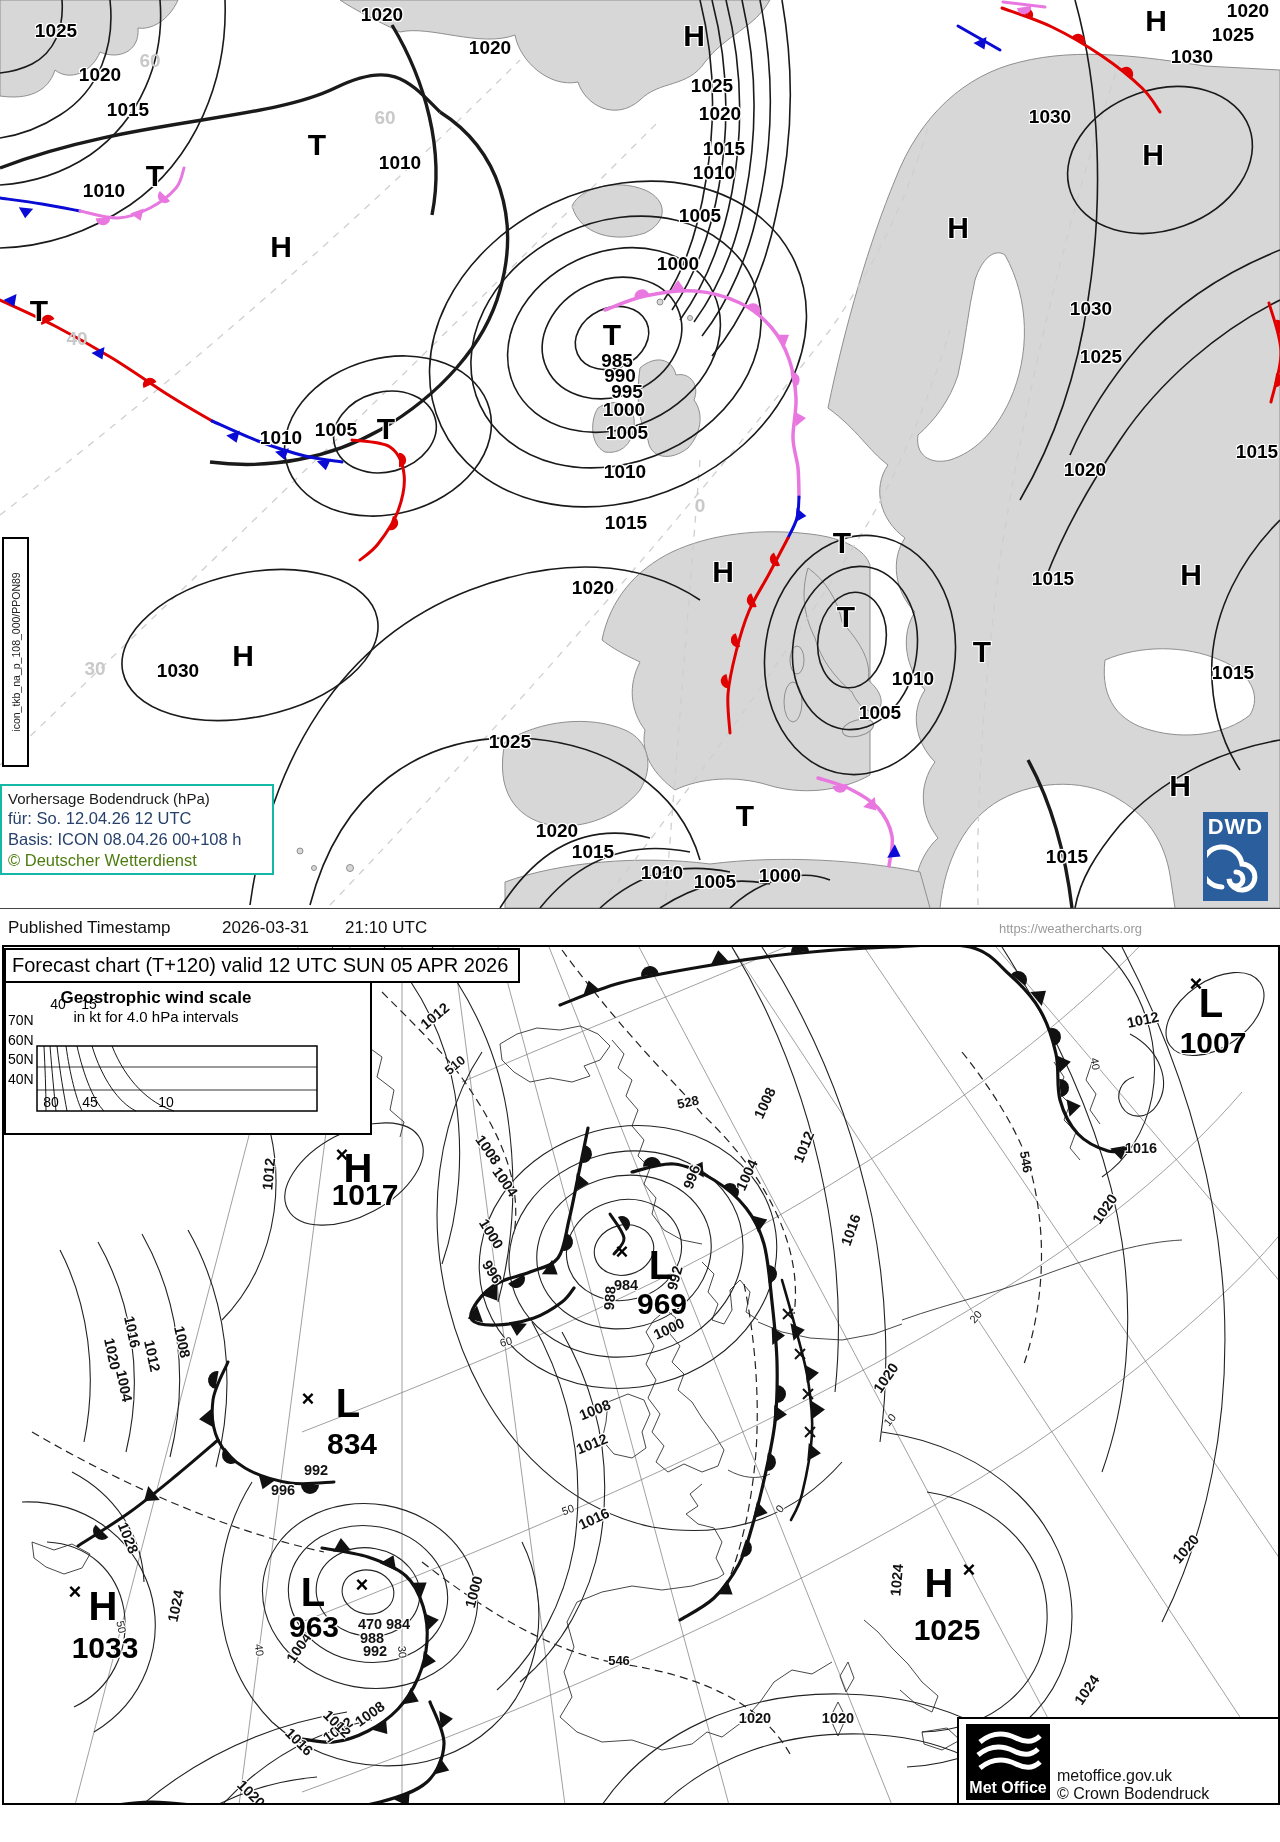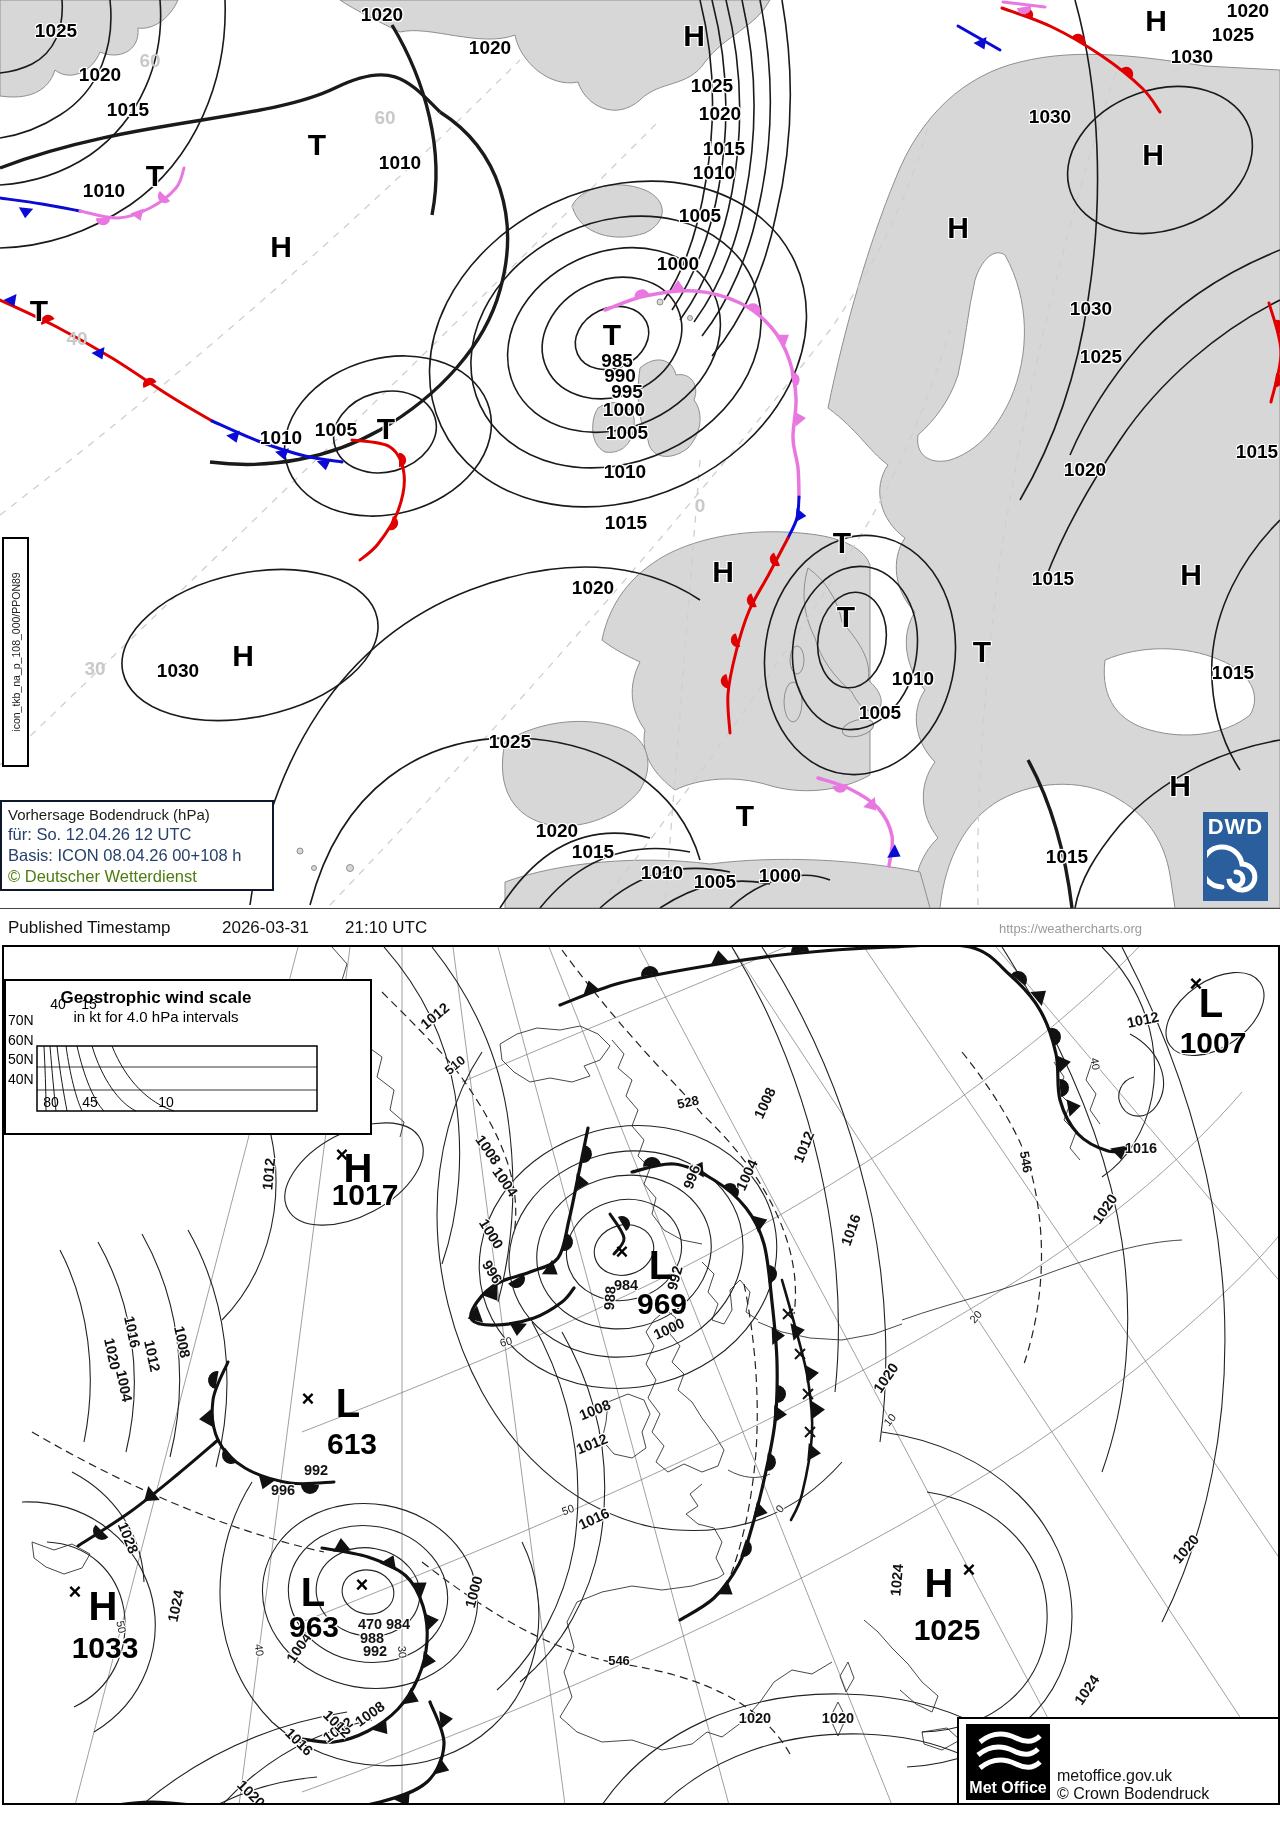--- a/index.html
+++ b/index.html
@@ -19,22 +19,22 @@
   .c{font-size:14.5px;font-weight:600;color:#111;
      text-shadow:-1px -1px 0 #fff,1px -1px 0 #fff,-1px 1px 0 #fff,1px 1px 0 #fff;}
   .tk{font-size:13px;font-weight:600;color:#111;
      text-shadow:-1px -1px 0 #fff,1px -1px 0 #fff,-1px 1px 0 #fff,1px 1px 0 #fff;}
   .grid{font-size:11px;color:#222;
      text-shadow:-1px -1px 0 #fff,1px -1px 0 #fff,-1px 1px 0 #fff,1px 1px 0 #fff;}
   .bigsys{font-size:40px;font-weight:bold;color:#000;}
   .bigval{font-size:30px;font-weight:bold;color:#000;
      text-shadow:-1px -1px 0 #fff,1px -1px 0 #fff,-1px 1px 0 #fff,1px 1px 0 #fff;}
   .crossm{font-size:22px;font-weight:bold;color:#000;}
-  #info-box{position:absolute;left:0px;top:800px;width:258px;background:#fff;
-    border:2px solid #0f172a;padding:4px 6px 3px 6px;z-index:30;}
+  #info-box{position:absolute;left:0px;top:784px;width:258px;background:#fff;
+    border:2px solid #14b8a6;padding:4px 6px 3px 6px;z-index:30;}
   #info-box .l1{font-size:15px;color:#1a1a1a;margin-bottom:2px;}
   #info-box .l2,#info-box .l3{font-size:16.5px;color:#27416b;margin-bottom:2px;}
   #info-box .l4{font-size:16.5px;color:#4d7c0f;}
   #side-label{position:absolute;left:2px;top:537px;width:23px;height:226px;border:2px solid #000;
     background:#fff;z-index:30;}
   #side-label span{position:absolute;left:50%;top:50%;
     transform:translate(-50%,-50%) rotate(-90deg);font-size:10.5px;color:#222;white-space:nowrap;}
   #dwd-logo{position:absolute;left:1203px;top:812px;width:65px;height:89px;background:#2b5e9c;
     z-index:30;display:flex;flex-direction:column;align-items:center;}
   #dwd-logo .t{color:#fff;font-weight:bold;font-size:22px;letter-spacing:1px;margin-top:2px;}
@@ -554,32 +554,33 @@
         <span class="lbl bigsys" style="left: 1209px; top: 1001px;">L</span>
         <span class="lbl bigval" style="left: 1211px; top: 1041px;">1007</span>
         <span class="lbl crossm" style="left: 340px; top: 1153px;">×</span>
         <span class="lbl bigsys" style="left: 356px; top: 1166px;">H</span>
         <span class="lbl bigval" style="left: 363px; top: 1193px;">1017</span>
         <span class="lbl crossm" style="left: 620px; top: 1250px;">×</span>
         <span class="lbl bigsys" style="left: 659px; top: 1263px;">L</span>
         <span class="lbl bigval" style="left: 660px; top: 1302px;">969</span>
         <span class="lbl crossm" style="left: 306px; top: 1397px;">×</span>
         <span class="lbl bigsys" style="left: 346px; top: 1401px;">L</span>
-        <span class="lbl bigval" style="left: 350px; top: 1442px;">613</span>
+        <span class="lbl bigval" style="left: 350px; top: 1442px;">834</span>
         <span class="lbl crossm" style="left: 360px; top: 1583px;">×</span>
         <span class="lbl bigsys" style="left: 311px; top: 1590px;">L</span>
         <span class="lbl bigval" style="left: 312px; top: 1625px;">963</span>
         <span class="lbl crossm" style="left: 73px; top: 1590px;">×</span>
         <span class="lbl bigsys" style="left: 101px; top: 1604px;">H</span>
         <span class="lbl bigval" style="left: 103px; top: 1646px;">1033</span>
         <span class="lbl crossm" style="left: 967px; top: 1568px;">×</span>
         <span class="lbl bigsys" style="left: 937px; top: 1581px;">H</span>
         <span class="lbl bigval" style="left: 945px; top: 1628px;">1025</span>
       </div>
 
+    <div id="bt-title">Forecast chart (T+120) valid 12 UTC SUN 05  APR 2026</div>
 
     <div id="wind-box">
       <div class="wt">Geostrophic wind scale</div>
       <div class="ws">in kt for 4.0 hPa intervals</div>
       <svg width="360" height="148" viewBox="0 0 360 148">
         <rect x="31" y="65" width="280" height="65" fill="none" stroke="#000" stroke-width="1.5"></rect>
         <line x1="31" y1="86" x2="311" y2="86" stroke="#000" stroke-width="0.8"></line>
         <line x1="31" y1="109" x2="311" y2="109" stroke="#000" stroke-width="0.8"></line>
         <g stroke="#000" stroke-width="0.9" fill="none">
           <path d="M38,65 C39,87 40,108 40,130"></path>

